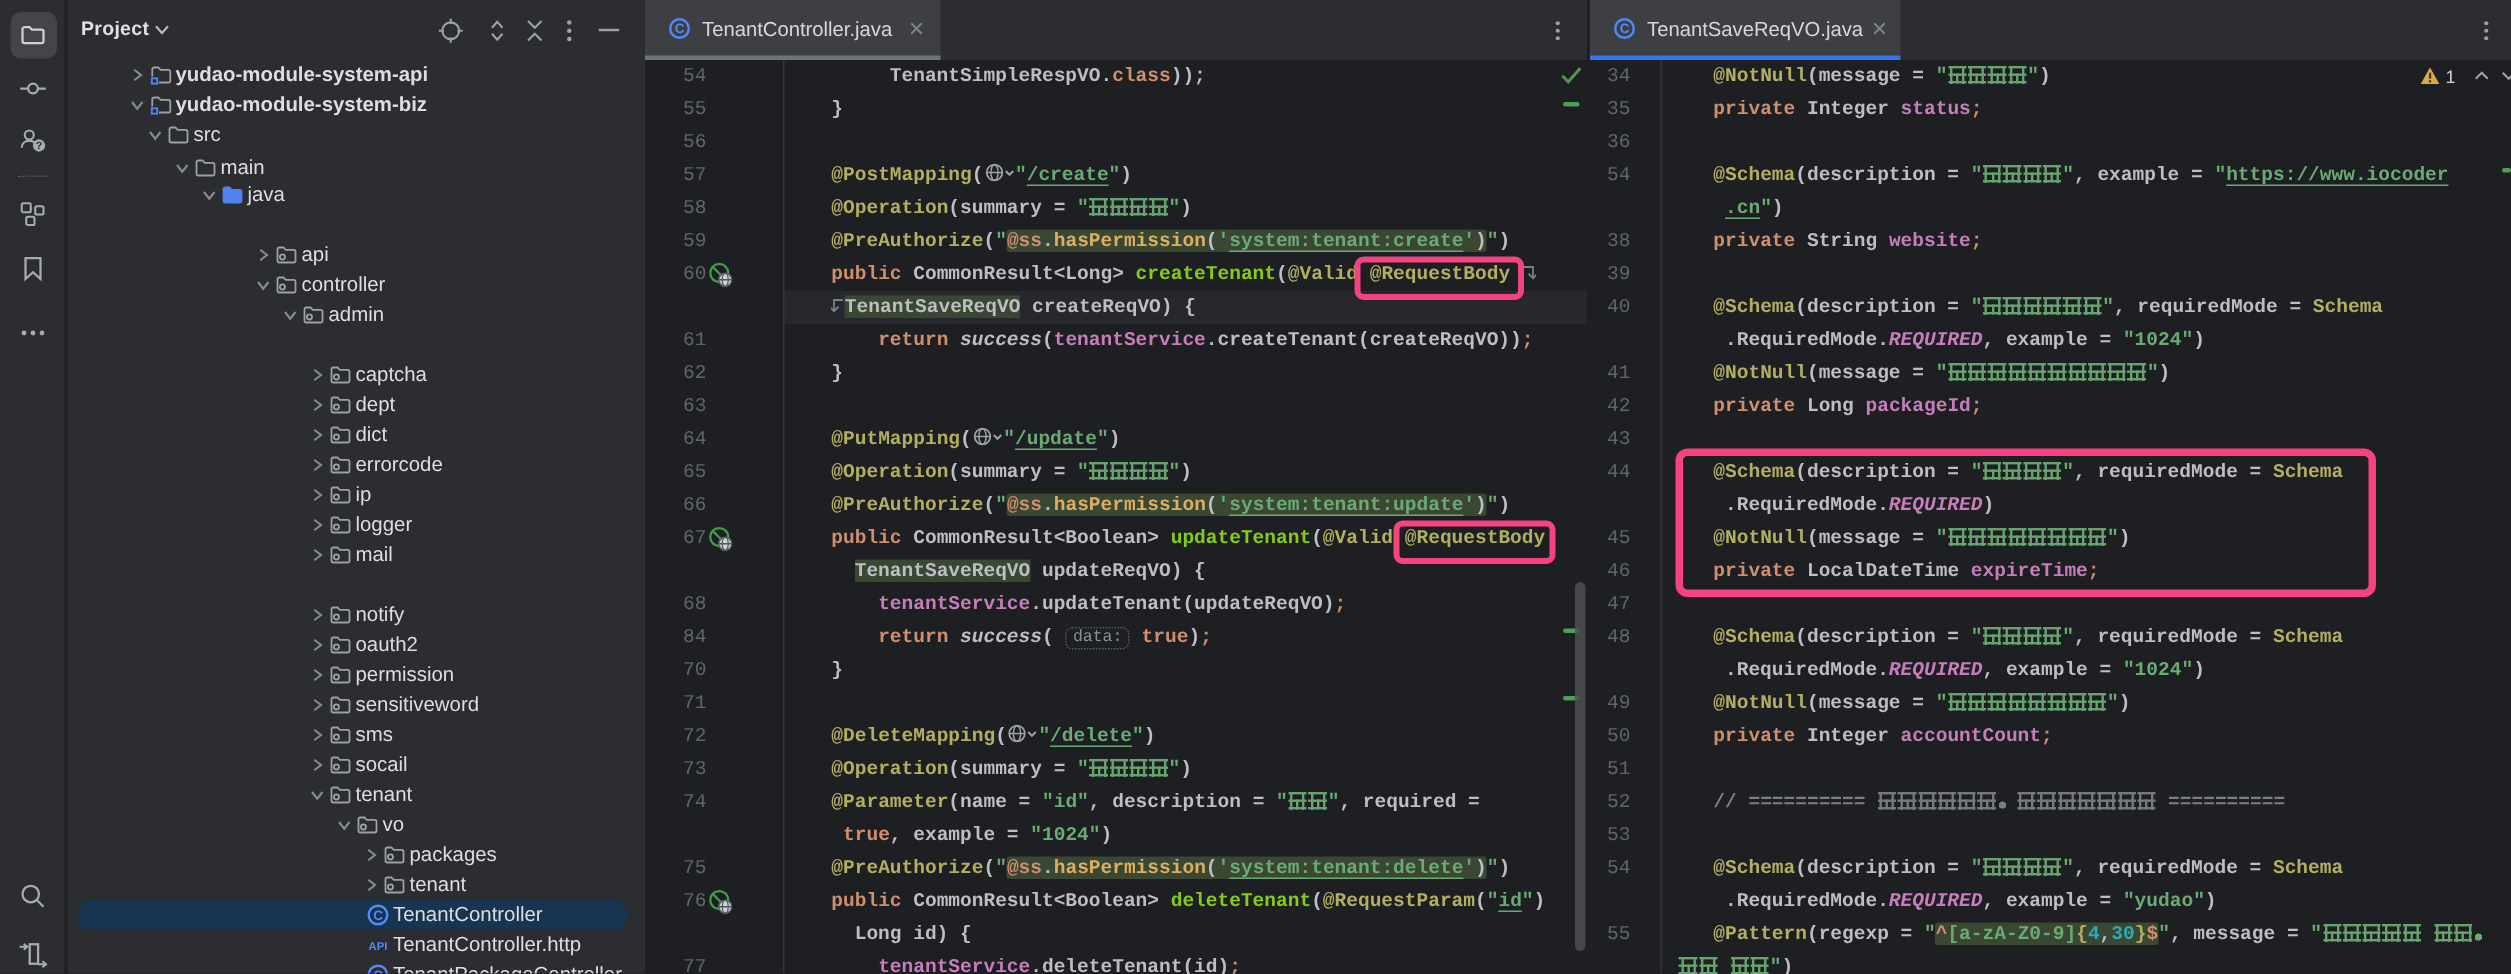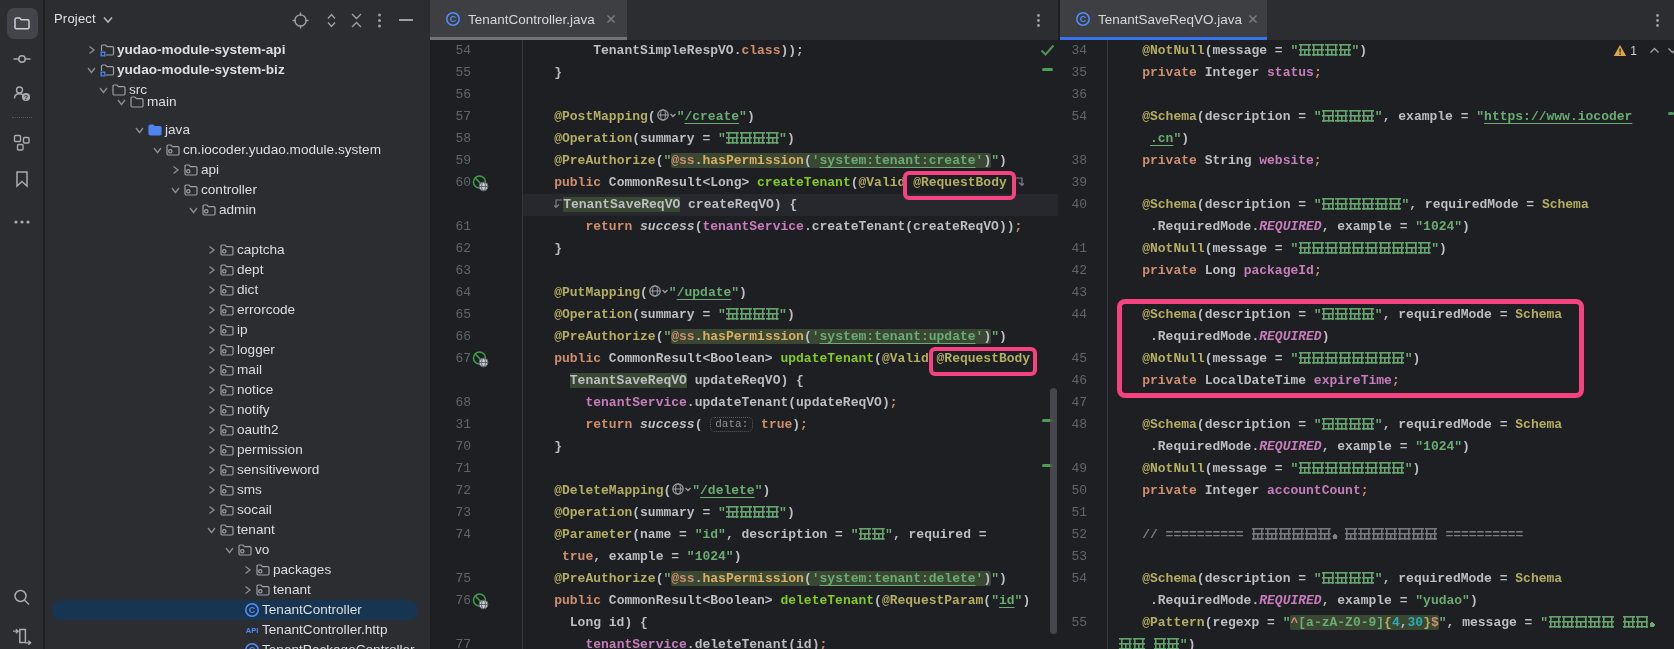--- a/index.html
+++ b/index.html
@@ -3,21 +3,21 @@
 * { margin:0; padding:0; box-sizing:border-box; }
 html,body { width:1674px; height:649px; overflow:hidden; background:#1e1f22;
   font-family:"Liberation Sans", sans-serif; }
 
 #abar { position:absolute; left:0; top:0; width:44px; height:649px; background:#2b2d30; border-right:1px solid #1e1f22; }
 #abar svg { position:absolute; left:50%; transform:translateX(-50%); }
 .aisel { position:absolute; left:7px; top:8px; width:31px; height:31px; background:#43454a; border-radius:7px; }
 
 #proj { position:absolute; left:45px; top:0; width:385px; height:649px; background:#2b2d30; overflow:hidden; }
 #phead { position:absolute; left:0; top:0; width:100%; height:40px; }
-#ptitle { position:absolute; left:9px; top:11px; font-size:13px; font-weight:normal; color:#dfe1e5; letter-spacing:.2px; }
+#ptitle { position:absolute; left:9px; top:11px; font-size:13px; font-weight:bold; color:#dfe1e5; letter-spacing:.2px; }
 #phead svg.hic { position:absolute; top:12px; }
 .trow { position:absolute; left:0; width:430px; height:20px; }
 .trow .sel { position:absolute; left:52px; top:0px; width:366px; height:20px; background:#173450; border-radius:9px; }
 .tc,.ti { position:absolute; top:50%; transform:translateY(-50%); line-height:0; }
 .tl { position:absolute; top:1.5px; font-size:13.6px; color:#dcdee3; white-space:nowrap; }
 .tl.b { font-weight:bold; }
 #treewrap { position:absolute; left:0; top:0; width:430px; height:649px; overflow:hidden; }
 
 .pane { position:absolute; top:0; height:649px; background:#1e1f22; }
 .tabbar { position:absolute; left:0; top:0; width:100%; height:40px; background:#2b2d30; }
@@ -151,48 +151,38 @@
     </div>
     <div class="trow" style="top:80px">
       <span class="tc" style="left:99px"><svg width="9" height="9" viewBox="0 0 9 9">
           <path d="M1 2.5 L4.5 7 L8 2.5" fill="none" stroke="#868b92" stroke-width="1.4"></path>
         </svg></span>
       <span class="ti" style="left:111px"><svg width="16" height="16" viewBox="0 0 16 16">
           <path d="M2 4.2 C2 3.5 2.5 3 3.2 3 L6 3 L7.5 4.6 L12.8 4.6 C13.5 4.6 14 5.1 14 5.8 L14 11.8 C14 12.5 13.5 13 12.8 13 L3.2 13 C2.5 13 2 12.5 2 11.8 Z" fill="none" stroke="#9da0a8" stroke-width="1.2"></path>
         </svg></span>
       <span class="tl" style="left:129px">src</span>
     </div>
-    <div class="trow" style="top:92px">
+    <div class="trow" style="top:102px">
       <span class="tc" style="left:117px"><svg width="9" height="9" viewBox="0 0 9 9">
           <path d="M1 2.5 L4.5 7 L8 2.5" fill="none" stroke="#868b92" stroke-width="1.4"></path>
         </svg></span>
       <span class="ti" style="left:129px"><svg width="16" height="16" viewBox="0 0 16 16">
           <path d="M2 4.2 C2 3.5 2.5 3 3.2 3 L6 3 L7.5 4.6 L12.8 4.6 C13.5 4.6 14 5.1 14 5.8 L14 11.8 C14 12.5 13.5 13 12.8 13 L3.2 13 C2.5 13 2 12.5 2 11.8 Z" fill="none" stroke="#9da0a8" stroke-width="1.2"></path>
         </svg></span>
       <span class="tl" style="left:147px">main</span>
     </div>
     <div class="trow" style="top:120px">
       <span class="tc" style="left:135px"><svg width="9" height="9" viewBox="0 0 9 9">
           <path d="M1 2.5 L4.5 7 L8 2.5" fill="none" stroke="#868b92" stroke-width="1.4"></path>
         </svg></span>
       <span class="ti" style="left:147px"><svg width="16" height="16" viewBox="0 0 16 16">
           <path d="M2 4.2 C2 3.5 2.5 3 3.2 3 L6 3 L7.5 4.6 L12.8 4.6 C13.5 4.6 14 5.1 14 5.8 L14 11.8 C14 12.5 13.5 13 12.8 13 L3.2 13 C2.5 13 2 12.5 2 11.8 Z" fill="#4f83f1" stroke="#4f83f1" stroke-width="1.2"></path>
         </svg></span>
       <span class="tl" style="left:165px">java</span>
     </div>
-    <div class="trow" style="top:140px">
-      <span class="tc" style="left:153px"><svg width="9" height="9" viewBox="0 0 9 9">
-          <path d="M1 2.5 L4.5 7 L8 2.5" fill="none" stroke="#868b92" stroke-width="1.4"></path>
-        </svg></span>
-      <span class="ti" style="left:165px"><svg width="16" height="16" viewBox="0 0 16 16">
-          <path d="M2 4.2 C2 3.5 2.5 3 3.2 3 L6 3 L7.5 4.6 L12.8 4.6 C13.5 4.6 14 5.1 14 5.8 L14 11.8 C14 12.5 13.5 13 12.8 13 L3.2 13 C2.5 13 2 12.5 2 11.8 Z" fill="none" stroke="#9da0a8" stroke-width="1.2"></path>
-          <circle cx="5.3" cy="9.3" r="1.7" fill="none" stroke="#9da0a8" stroke-width="1.2"></circle>
-        </svg></span>
-      <span class="tl" style="left:183px">cn.iocoder.yudao.module.system</span>
-    </div>
     <div class="trow" style="top:160px">
       <span class="tc" style="left:171px"><svg width="9" height="9" viewBox="0 0 9 9">
           <path d="M2.5 1 L7 4.5 L2.5 8" fill="none" stroke="#868b92" stroke-width="1.4"></path>
         </svg></span>
       <span class="ti" style="left:183px"><svg width="16" height="16" viewBox="0 0 16 16">
           <path d="M2 4.2 C2 3.5 2.5 3 3.2 3 L6 3 L7.5 4.6 L12.8 4.6 C13.5 4.6 14 5.1 14 5.8 L14 11.8 C14 12.5 13.5 13 12.8 13 L3.2 13 C2.5 13 2 12.5 2 11.8 Z" fill="none" stroke="#9da0a8" stroke-width="1.2"></path>
           <circle cx="5.3" cy="9.3" r="1.7" fill="none" stroke="#9da0a8" stroke-width="1.2"></circle>
         </svg></span>
       <span class="tl" style="left:201px">api</span>
     </div>
@@ -278,30 +268,20 @@
     </div>
     <div class="trow" style="top:360px">
       <span class="tc" style="left:207px"><svg width="9" height="9" viewBox="0 0 9 9">
           <path d="M2.5 1 L7 4.5 L2.5 8" fill="none" stroke="#868b92" stroke-width="1.4"></path>
         </svg></span>
       <span class="ti" style="left:219px"><svg width="16" height="16" viewBox="0 0 16 16">
           <path d="M2 4.2 C2 3.5 2.5 3 3.2 3 L6 3 L7.5 4.6 L12.8 4.6 C13.5 4.6 14 5.1 14 5.8 L14 11.8 C14 12.5 13.5 13 12.8 13 L3.2 13 C2.5 13 2 12.5 2 11.8 Z" fill="none" stroke="#9da0a8" stroke-width="1.2"></path>
           <circle cx="5.3" cy="9.3" r="1.7" fill="none" stroke="#9da0a8" stroke-width="1.2"></circle>
         </svg></span>
       <span class="tl" style="left:237px">mail</span>
-    </div>
-    <div class="trow" style="top:380px">
-      <span class="tc" style="left:207px"><svg width="9" height="9" viewBox="0 0 9 9">
-          <path d="M2.5 1 L7 4.5 L2.5 8" fill="none" stroke="#868b92" stroke-width="1.4"></path>
-        </svg></span>
-      <span class="ti" style="left:219px"><svg width="16" height="16" viewBox="0 0 16 16">
-          <path d="M2 4.2 C2 3.5 2.5 3 3.2 3 L6 3 L7.5 4.6 L12.8 4.6 C13.5 4.6 14 5.1 14 5.8 L14 11.8 C14 12.5 13.5 13 12.8 13 L3.2 13 C2.5 13 2 12.5 2 11.8 Z" fill="none" stroke="#9da0a8" stroke-width="1.2"></path>
-          <circle cx="5.3" cy="9.3" r="1.7" fill="none" stroke="#9da0a8" stroke-width="1.2"></circle>
-        </svg></span>
-      <span class="tl" style="left:237px">notice</span>
     </div>
     <div class="trow" style="top:400px">
       <span class="tc" style="left:207px"><svg width="9" height="9" viewBox="0 0 9 9">
           <path d="M2.5 1 L7 4.5 L2.5 8" fill="none" stroke="#868b92" stroke-width="1.4"></path>
         </svg></span>
       <span class="ti" style="left:219px"><svg width="16" height="16" viewBox="0 0 16 16">
           <path d="M2 4.2 C2 3.5 2.5 3 3.2 3 L6 3 L7.5 4.6 L12.8 4.6 C13.5 4.6 14 5.1 14 5.8 L14 11.8 C14 12.5 13.5 13 12.8 13 L3.2 13 C2.5 13 2 12.5 2 11.8 Z" fill="none" stroke="#9da0a8" stroke-width="1.2"></path>
           <circle cx="5.3" cy="9.3" r="1.7" fill="none" stroke="#9da0a8" stroke-width="1.2"></circle>
         </svg></span>
       <span class="tl" style="left:237px">notify</span>
@@ -464,21 +444,21 @@
       <div class="ln" style="top:308px">67</div>
       <div class="gicon" style="top:311px"><svg width="17" height="17" viewBox="0 0 17 17">
           <circle cx="7.5" cy="7" r="6" fill="none" stroke="#3f9e49" stroke-width="1.5"></circle>
           <line x1="3.6" y1="3.4" x2="9.2" y2="9" stroke="#3f9e49" stroke-width="1.5"></line>
           <circle cx="11.5" cy="11.5" r="4.6" fill="#cdd0d6"></circle>
           <line x1="7.2" y1="11.5" x2="15.8" y2="11.5" stroke="#55585e" stroke-width=".9"></line>
           <ellipse cx="11.5" cy="11.5" rx="2" ry="4.3" fill="none" stroke="#55585e" stroke-width=".9"></ellipse>
           <circle cx="11.5" cy="11.5" r="4.3" fill="none" stroke="#55585e" stroke-width=".9"></circle>
         </svg></div>
       <div class="ln" style="top:352px">68</div>
-      <div class="ln" style="top:374px">31</div>
+      <div class="ln" style="top:374px">84</div>
       <div class="ln" style="top:396px">70</div>
       <div class="ln" style="top:418px">71</div>
       <div class="ln" style="top:440px">72</div>
       <div class="ln" style="top:462px">73</div>
       <div class="ln" style="top:484px">74</div>
       <div class="ln" style="top:528px">75</div>
       <div class="ln" style="top:550px">76</div>
       <div class="gicon" style="top:553px"><svg width="17" height="17" viewBox="0 0 17 17">
           <circle cx="7.5" cy="7" r="6" fill="none" stroke="#3f9e49" stroke-width="1.5"></circle>
           <line x1="3.6" y1="3.4" x2="9.2" y2="9" stroke="#3f9e49" stroke-width="1.5"></line>

